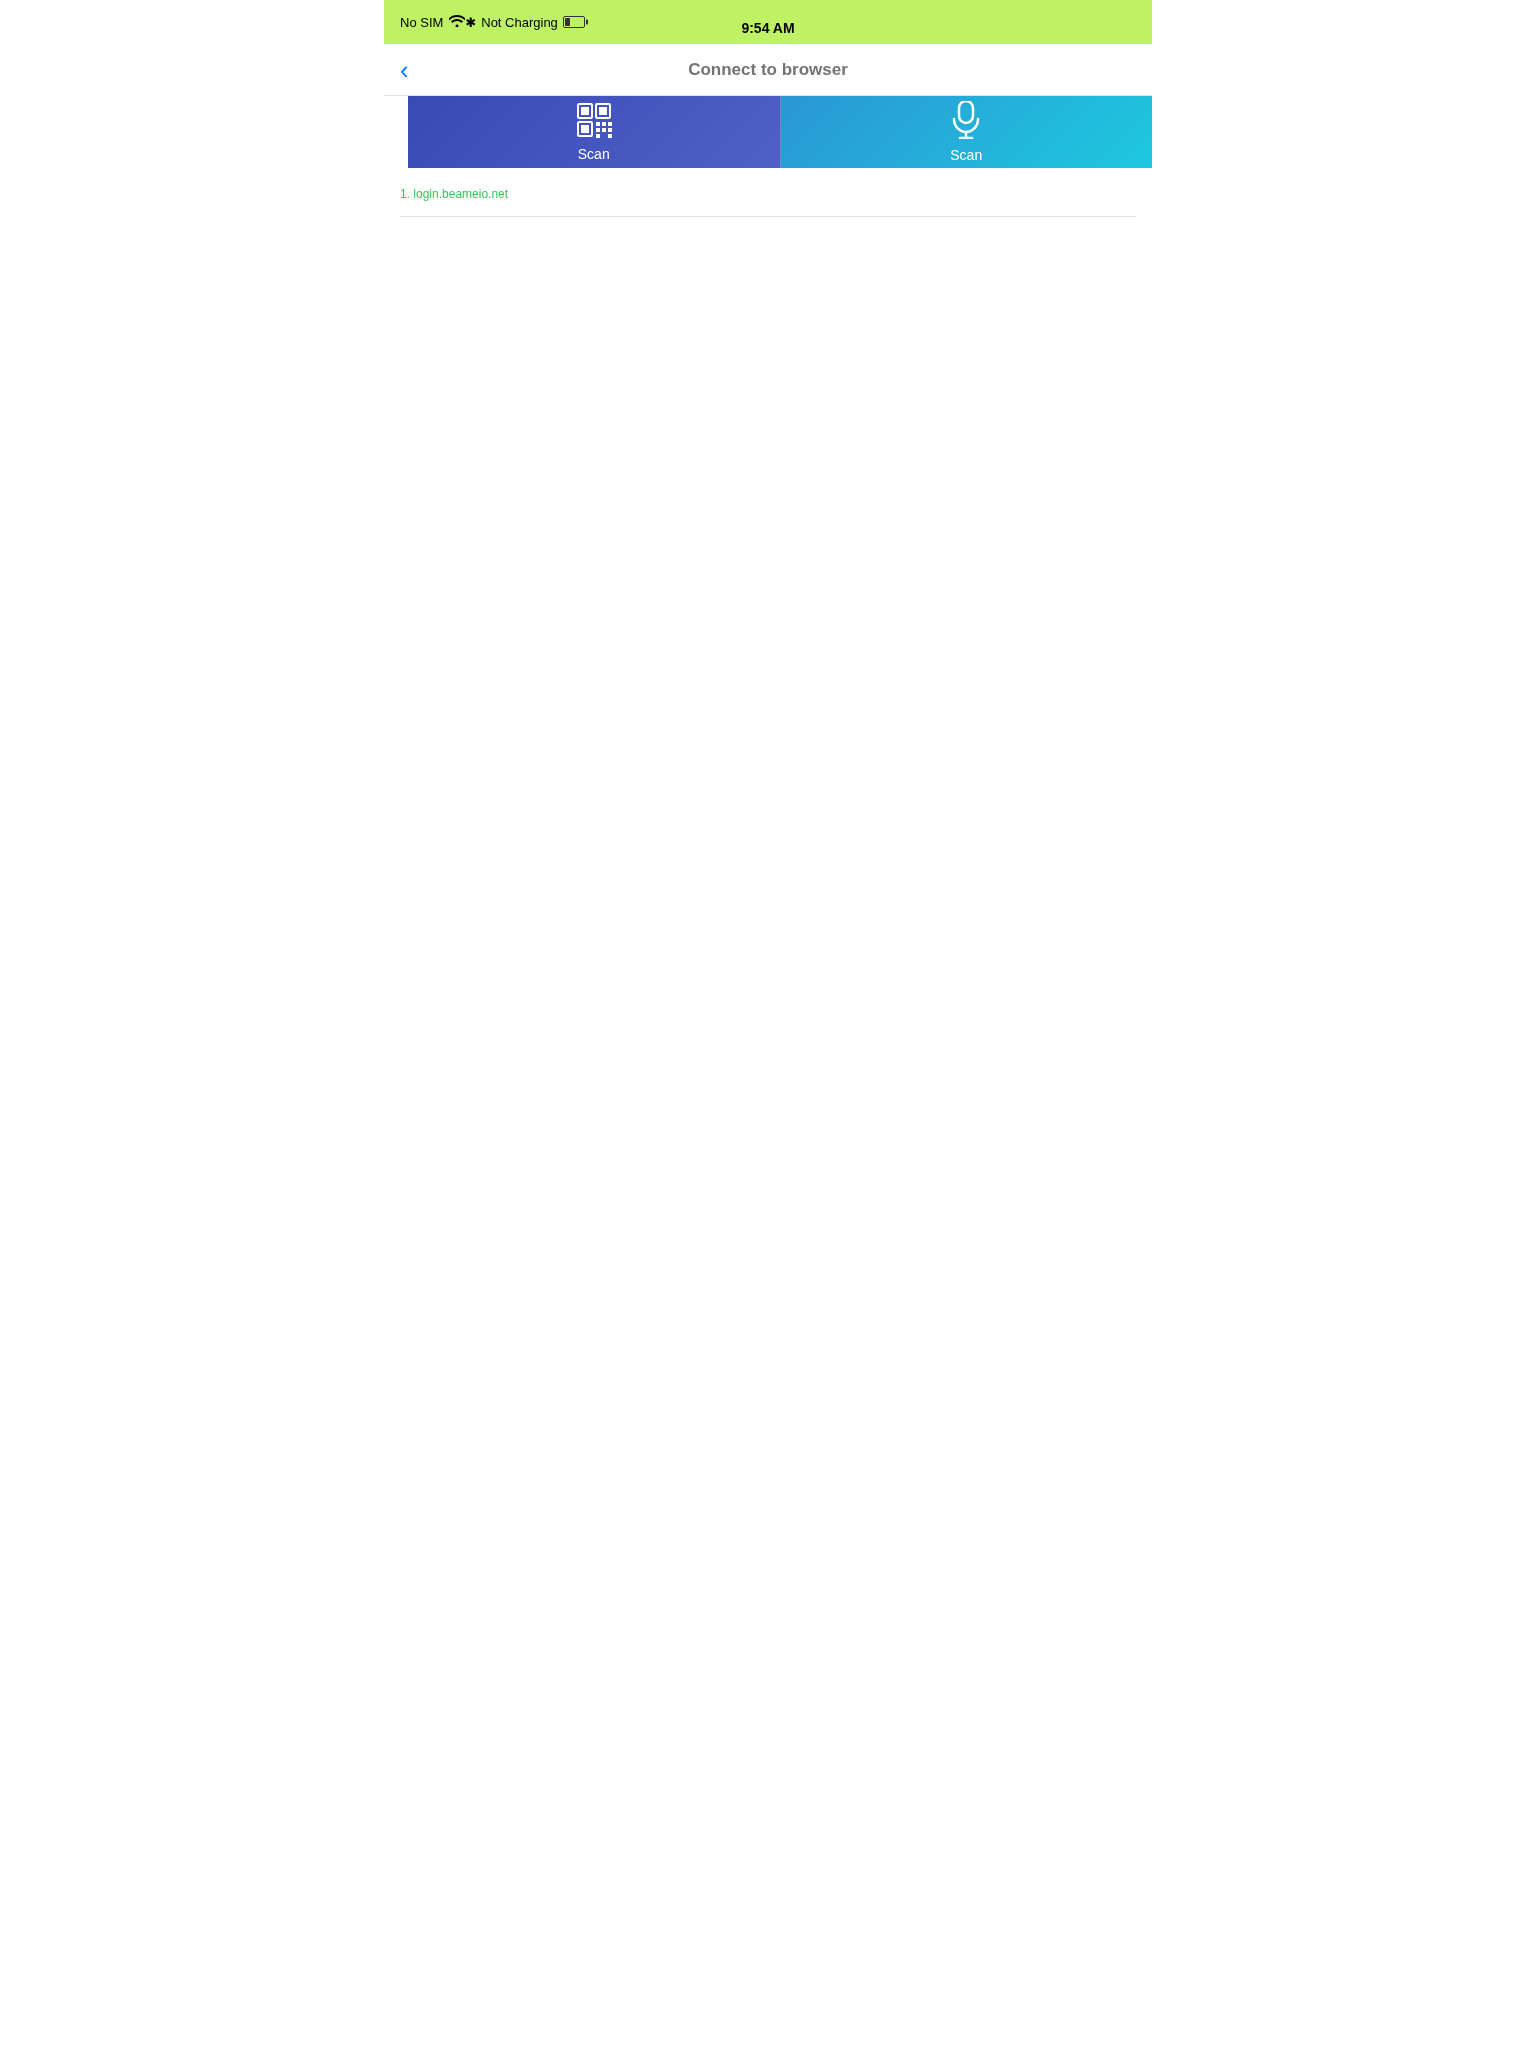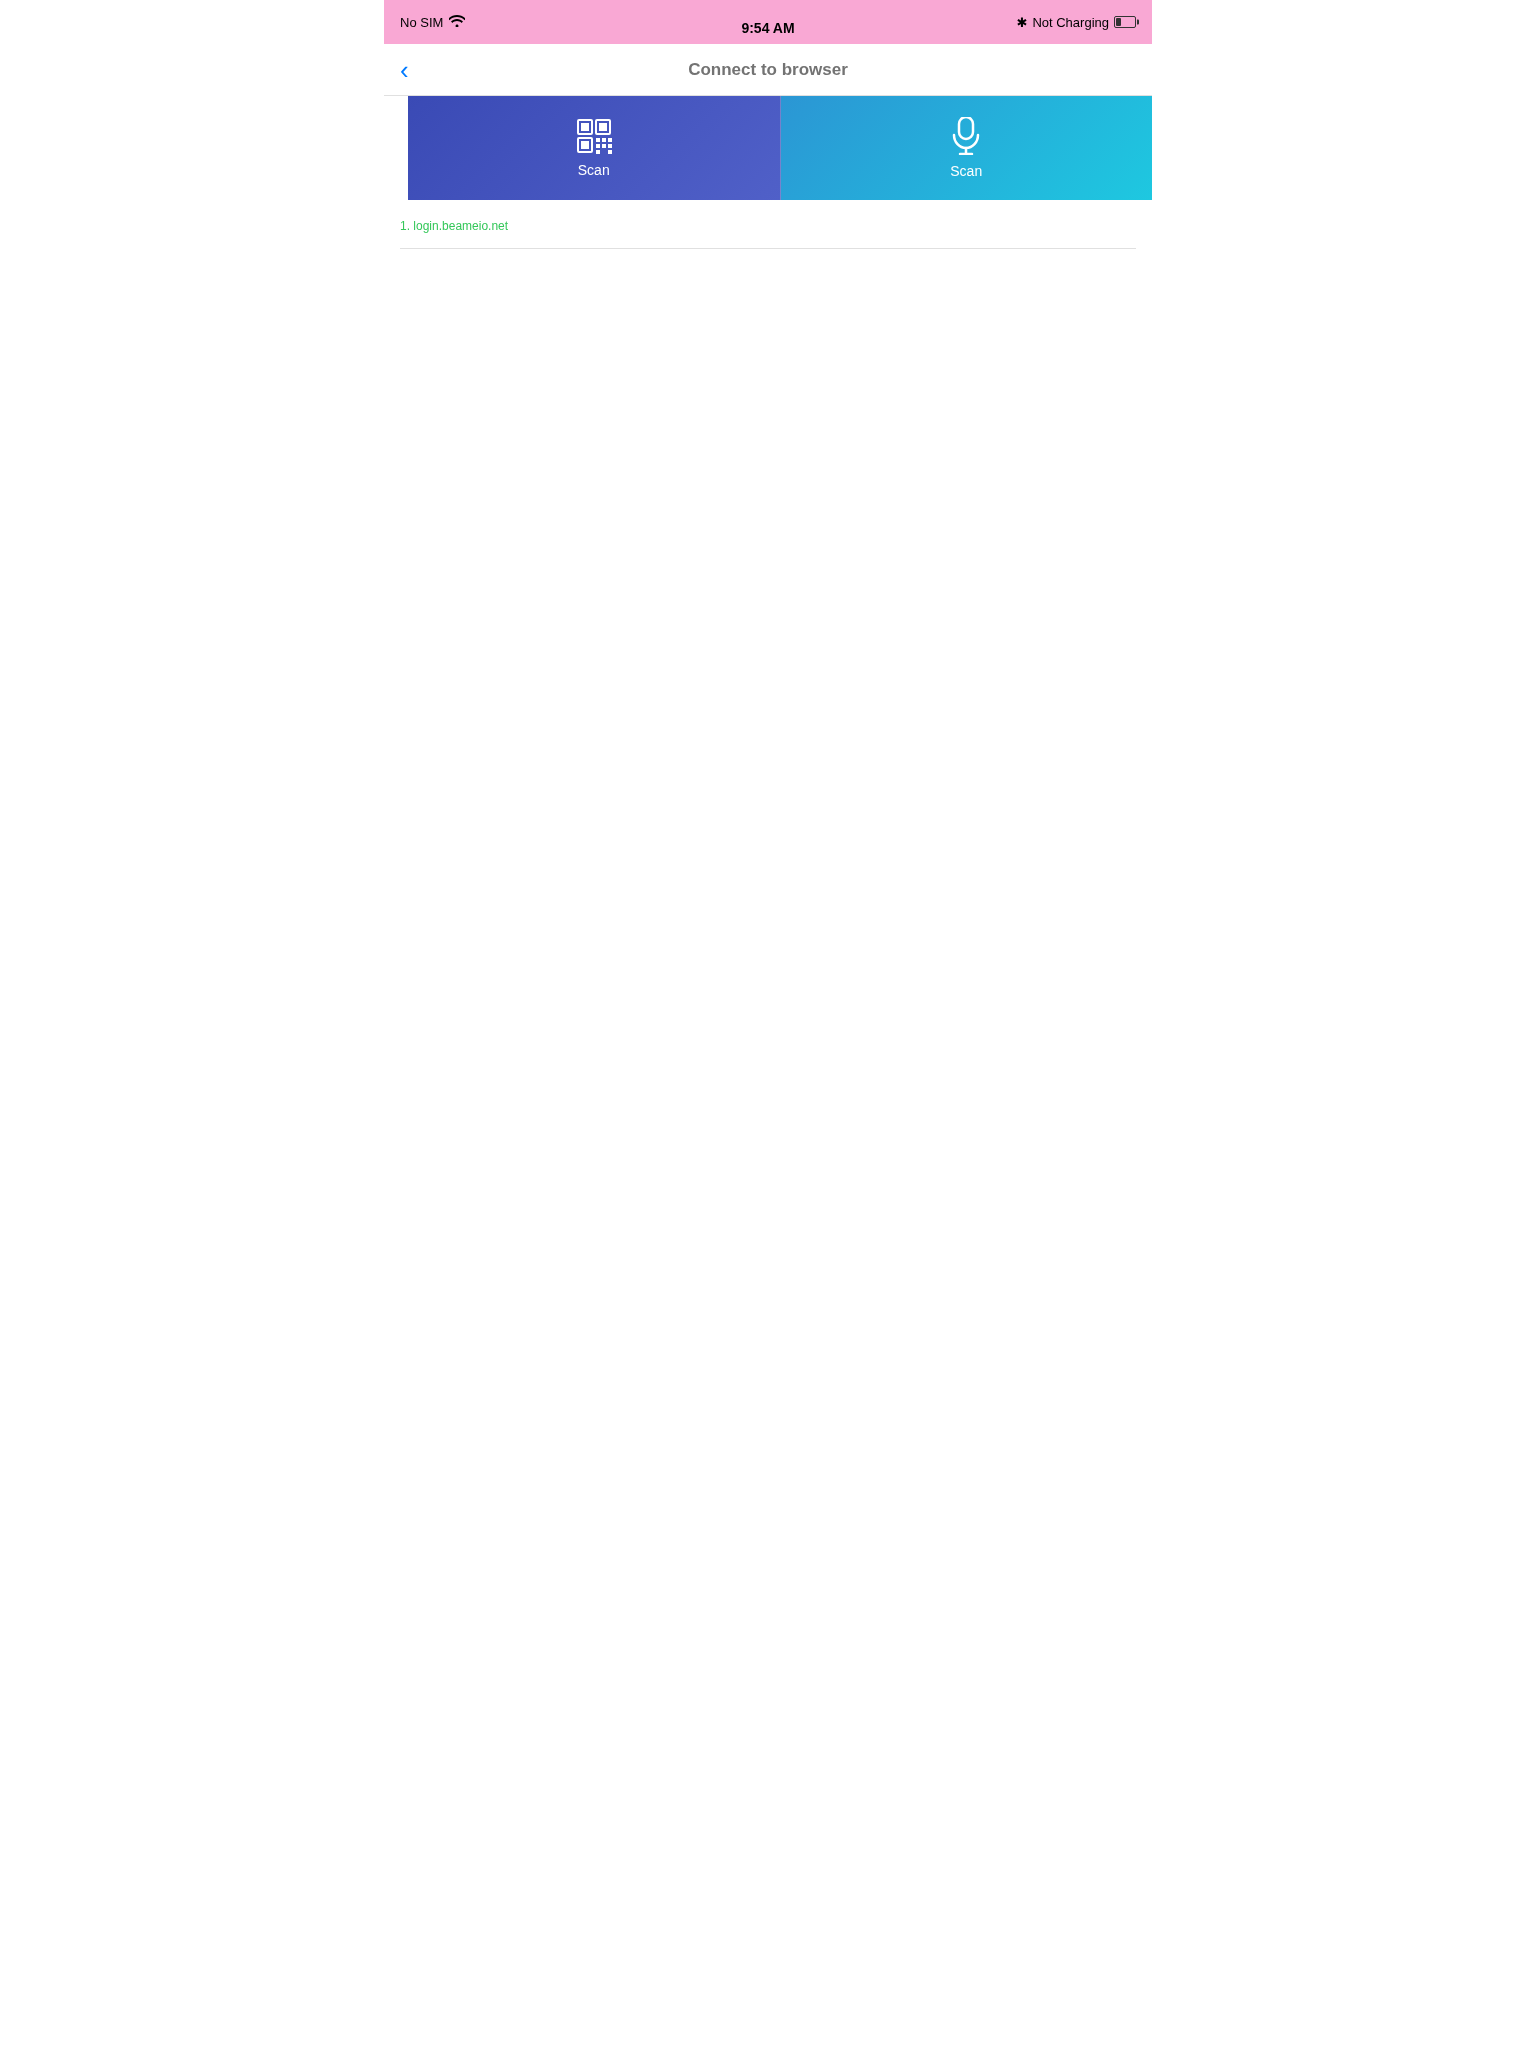--- a/index.html
+++ b/index.html
@@ -14,25 +14,25 @@
       background: #ffffff;
       width: 100%;
       max-width: 768px;
       margin: 0 auto;
       min-height: 100vh;
     }
 
     
     .status-bar {
       display: flex;
-      justify-content: space-between;
+      justify-content: flex-start;
       align-items: center;
       padding: 0 16px;
       height: 44px;
-      background: #f9a8d4;
+      background: #bef264;
     }
 
     .status-left {
       display: flex;
       align-items: center;
       gap: 6px;
       font-size: 13px;
       font-weight: 500;
     }
 
@@ -118,21 +118,21 @@
     .nav-title {
       font-size: 17px;
       font-weight: 600;
       color: #737373;
     }
 
     
     .tab-bar {
       display: flex;
       background: linear-gradient(135deg, #3a4ab5 0%, #2196c9 100%);
-      height: 104px;
+      height: 72px;
       margin-left: 24px;
     }
 
     .tab-item {
       flex: 1;
       display: flex;
       flex-direction: column;
       align-items: center;
       justify-content: center;
       gap: 8px;

